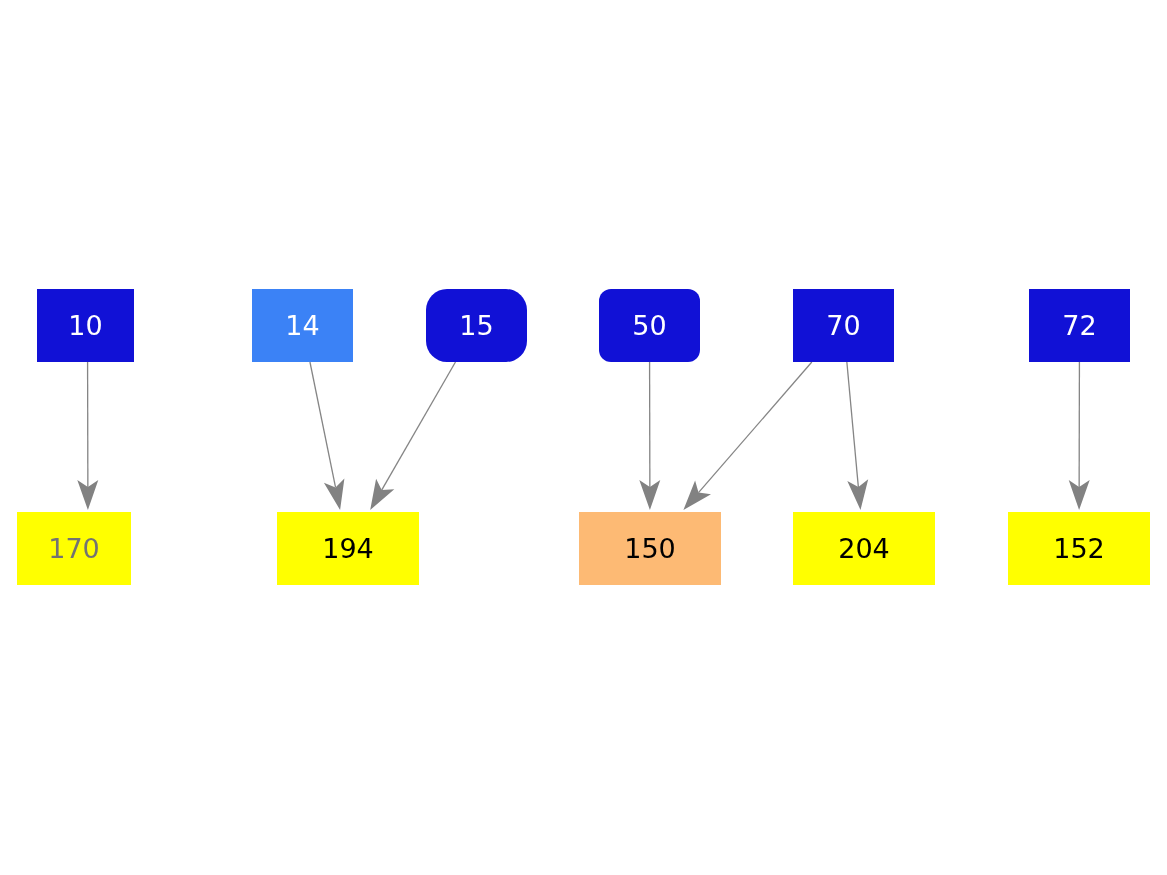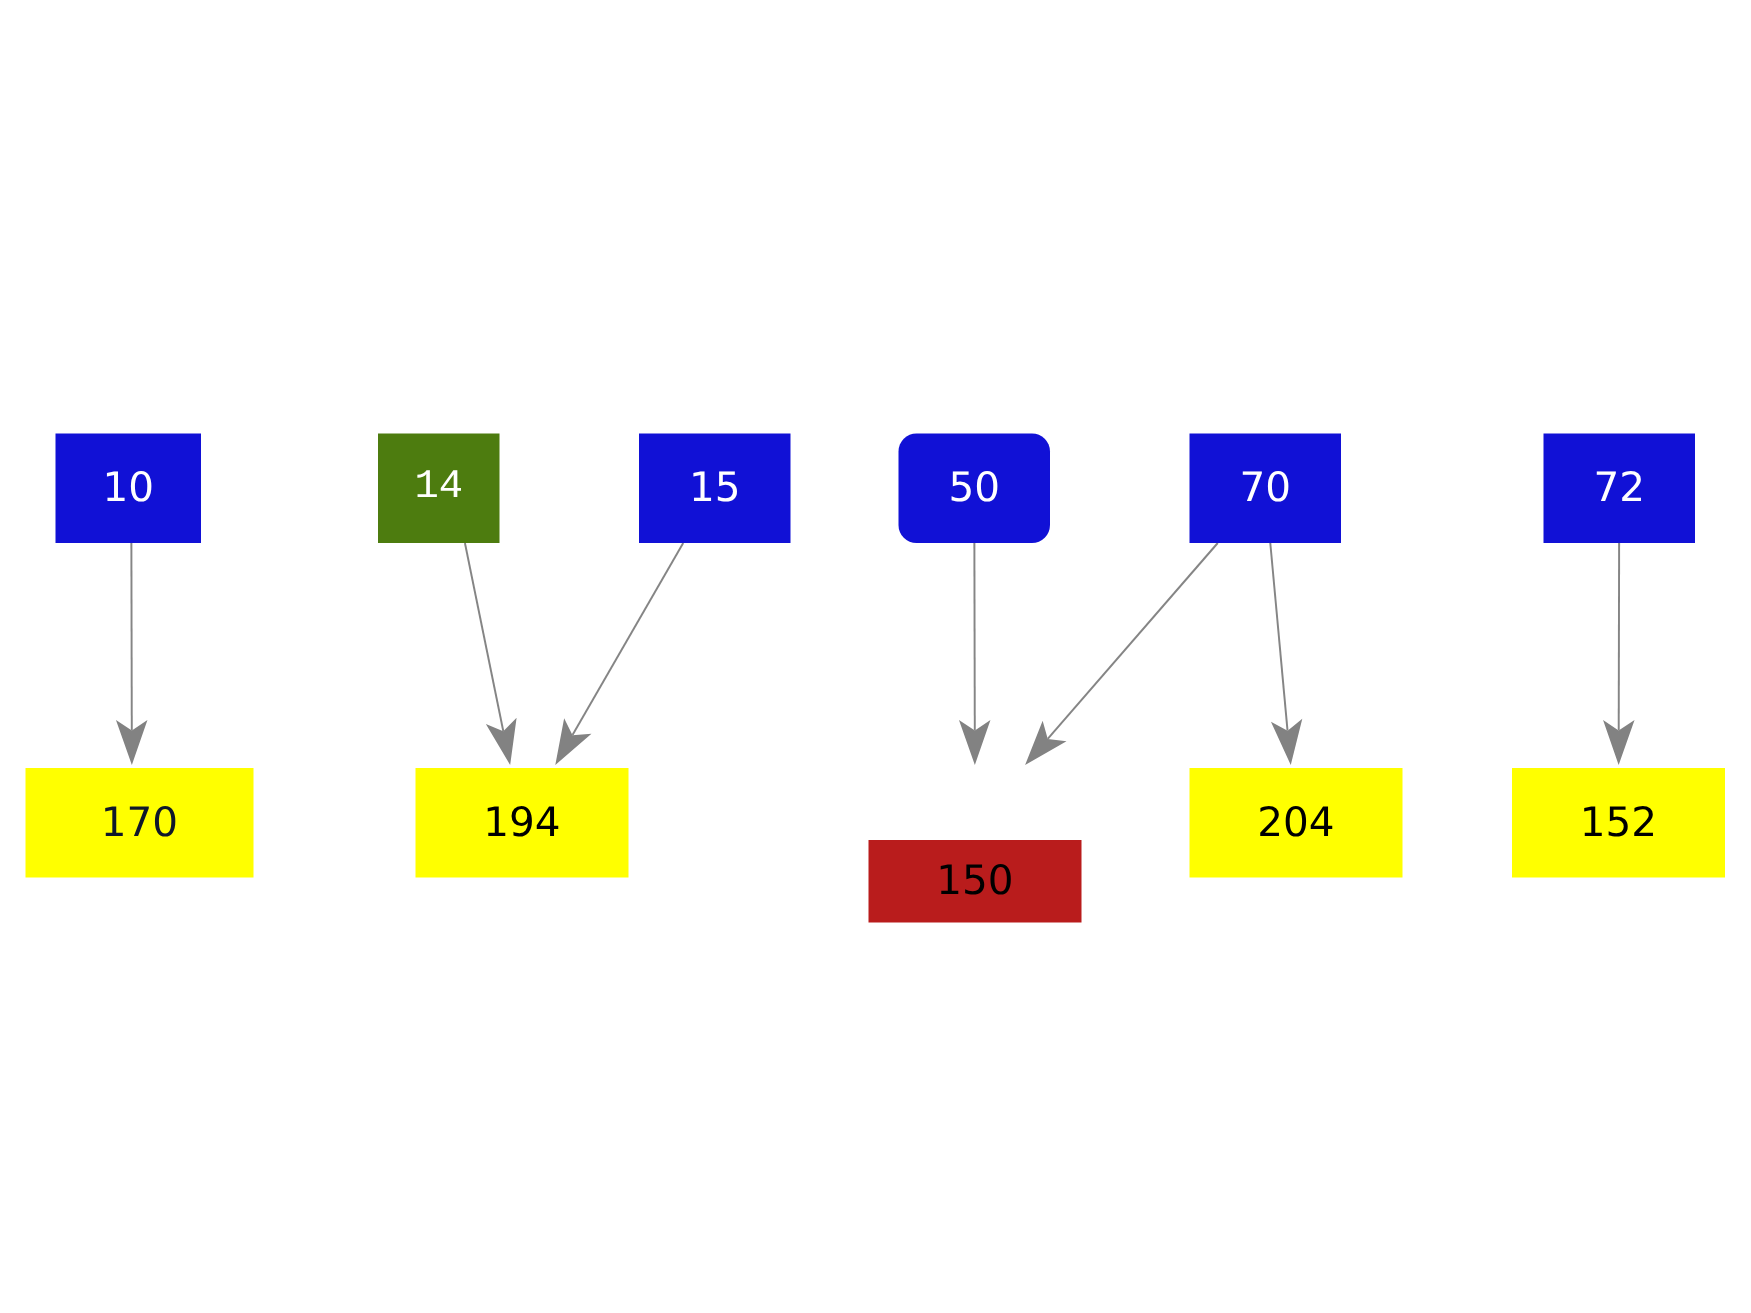--- a/index.html
+++ b/index.html
@@ -46,42 +46,42 @@
       <line x1="811.8284753363229" y1="362" x2="698.4807305354927" y2="492.6281503389412" stroke="#858585" stroke-width="1.3"></line>
       <polygon points="683.4,510.0 695.1,480.5 698.5,492.6 711.0,494.2" fill="#828282"></polygon>
       <line x1="846.8553811659193" y1="362" x2="858.3552903045218" y2="487.09657258089555" stroke="#858585" stroke-width="1.3"></line>
       <polygon points="860.5,510.0 847.3,481.1 858.4,487.1 868.2,479.2" fill="#828282"></polygon>
       <line x1="1079.4181614349775" y1="362" x2="1079.1378922470558" y2="487.00005781313035" stroke="#858585" stroke-width="1.3"></line>
       <polygon points="1079.1,510.0 1068.7,480.0 1079.1,487.0 1089.7,480.0" fill="#828282"></polygon>
     </svg>
     <div class="node" style="left: 37px; top: 289px; width: 97px; height: 73px; background: rgb(17, 17, 214); color: rgb(255, 255, 255);">
       <span>10</span>
     </div>
-    <div class="node" style="left: 252px; top: 289px; width: 81px; height: 73px; background: #4d7c0f; color: rgb(255, 255, 255); font-family: Liberation Mono, monospace;">
+    <div class="node" style="left: 252px; top: 289px; width: 101px; height: 73px; background: #3b82f6; color: rgb(255, 255, 255);">
       <span>14</span>
     </div>
-    <div class="node" style="left: 426px; top: 289px; width: 101px; height: 73px; background: rgb(17, 17, 214); color: rgb(255, 255, 255);">
+    <div class="node" style="left: 426px; top: 289px; width: 101px; height: 73px; background: rgb(17, 17, 214); color: rgb(255, 255, 255); border-radius: 21px;">
       <span>15</span>
     </div>
     <div class="node" style="left: 599px; top: 289px; width: 101px; height: 73px; background: rgb(17, 17, 214); color: rgb(255, 255, 255); border-radius: 12px;">
       <span>50</span>
     </div>
     <div class="node" style="left: 793px; top: 289px; width: 101px; height: 73px; background: rgb(17, 17, 214); color: rgb(255, 255, 255);">
       <span>70</span>
     </div>
     <div class="node" style="left: 1029px; top: 289px; width: 101px; height: 73px; background: rgb(17, 17, 214); color: rgb(255, 255, 255);">
       <span>72</span>
     </div>
-    <div class="node" style="left: 17px; top: 512px; width: 152px; height: 73px; background: rgb(255, 255, 0); color: #0f172a;">
+    <div class="node" style="left: 17px; top: 512px; width: 114px; height: 73px; background: rgb(255, 255, 0); color: #737373;">
       <span>170</span>
     </div>
     <div class="node" style="left: 277px; top: 512px; width: 142px; height: 73px; background: rgb(255, 255, 0); color: rgb(0, 0, 0);">
       <span>194</span>
     </div>
-    <div class="node" style="left: 579px; top: 512px; width: 142px; height: 55px; background: #b91c1c; color: rgb(0, 0, 0); margin-top: 48px;">
+    <div class="node" style="left: 579px; top: 512px; width: 142px; height: 73px; background: #fdba74; color: rgb(0, 0, 0);">
       <span>150</span>
     </div>
     <div class="node" style="left: 793px; top: 512px; width: 142px; height: 73px; background: rgb(255, 255, 0); color: rgb(0, 0, 0);">
       <span>204</span>
     </div>
     <div class="node" style="left: 1008px; top: 512px; width: 142px; height: 73px; background: rgb(255, 255, 0); color: rgb(0, 0, 0); text-align: right;">
       <span>152</span>
     </div>
   </div>
 

